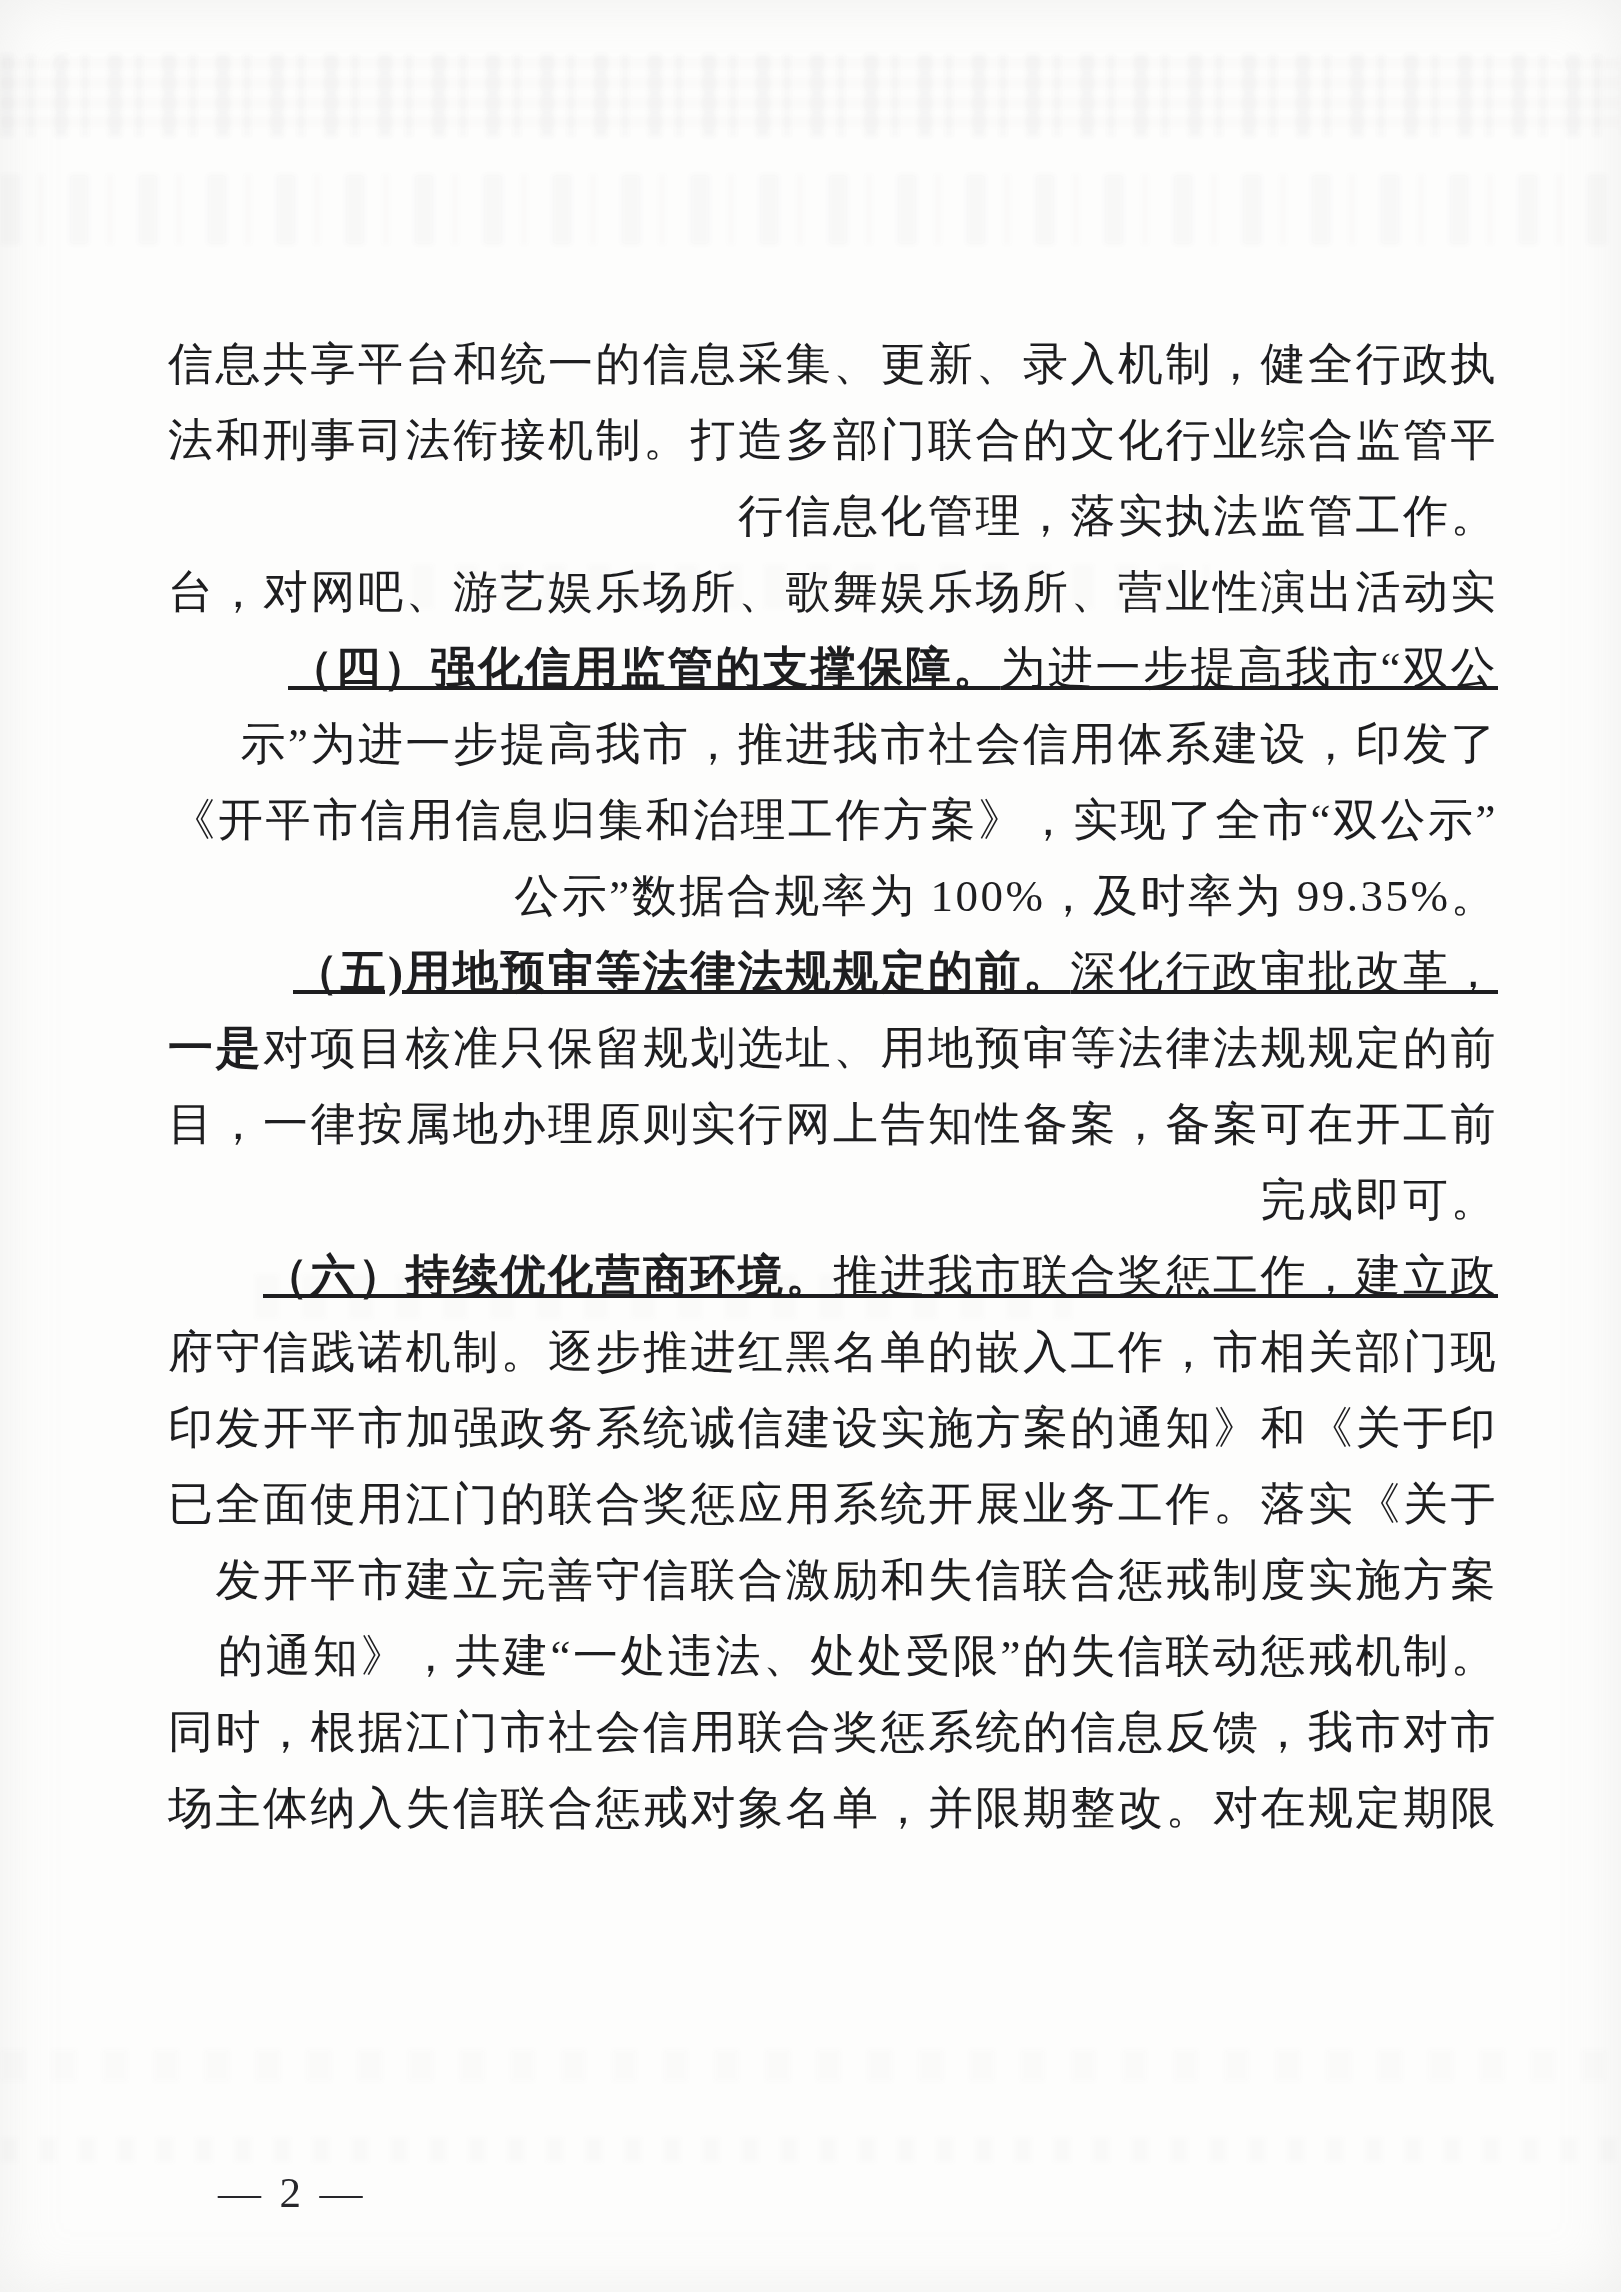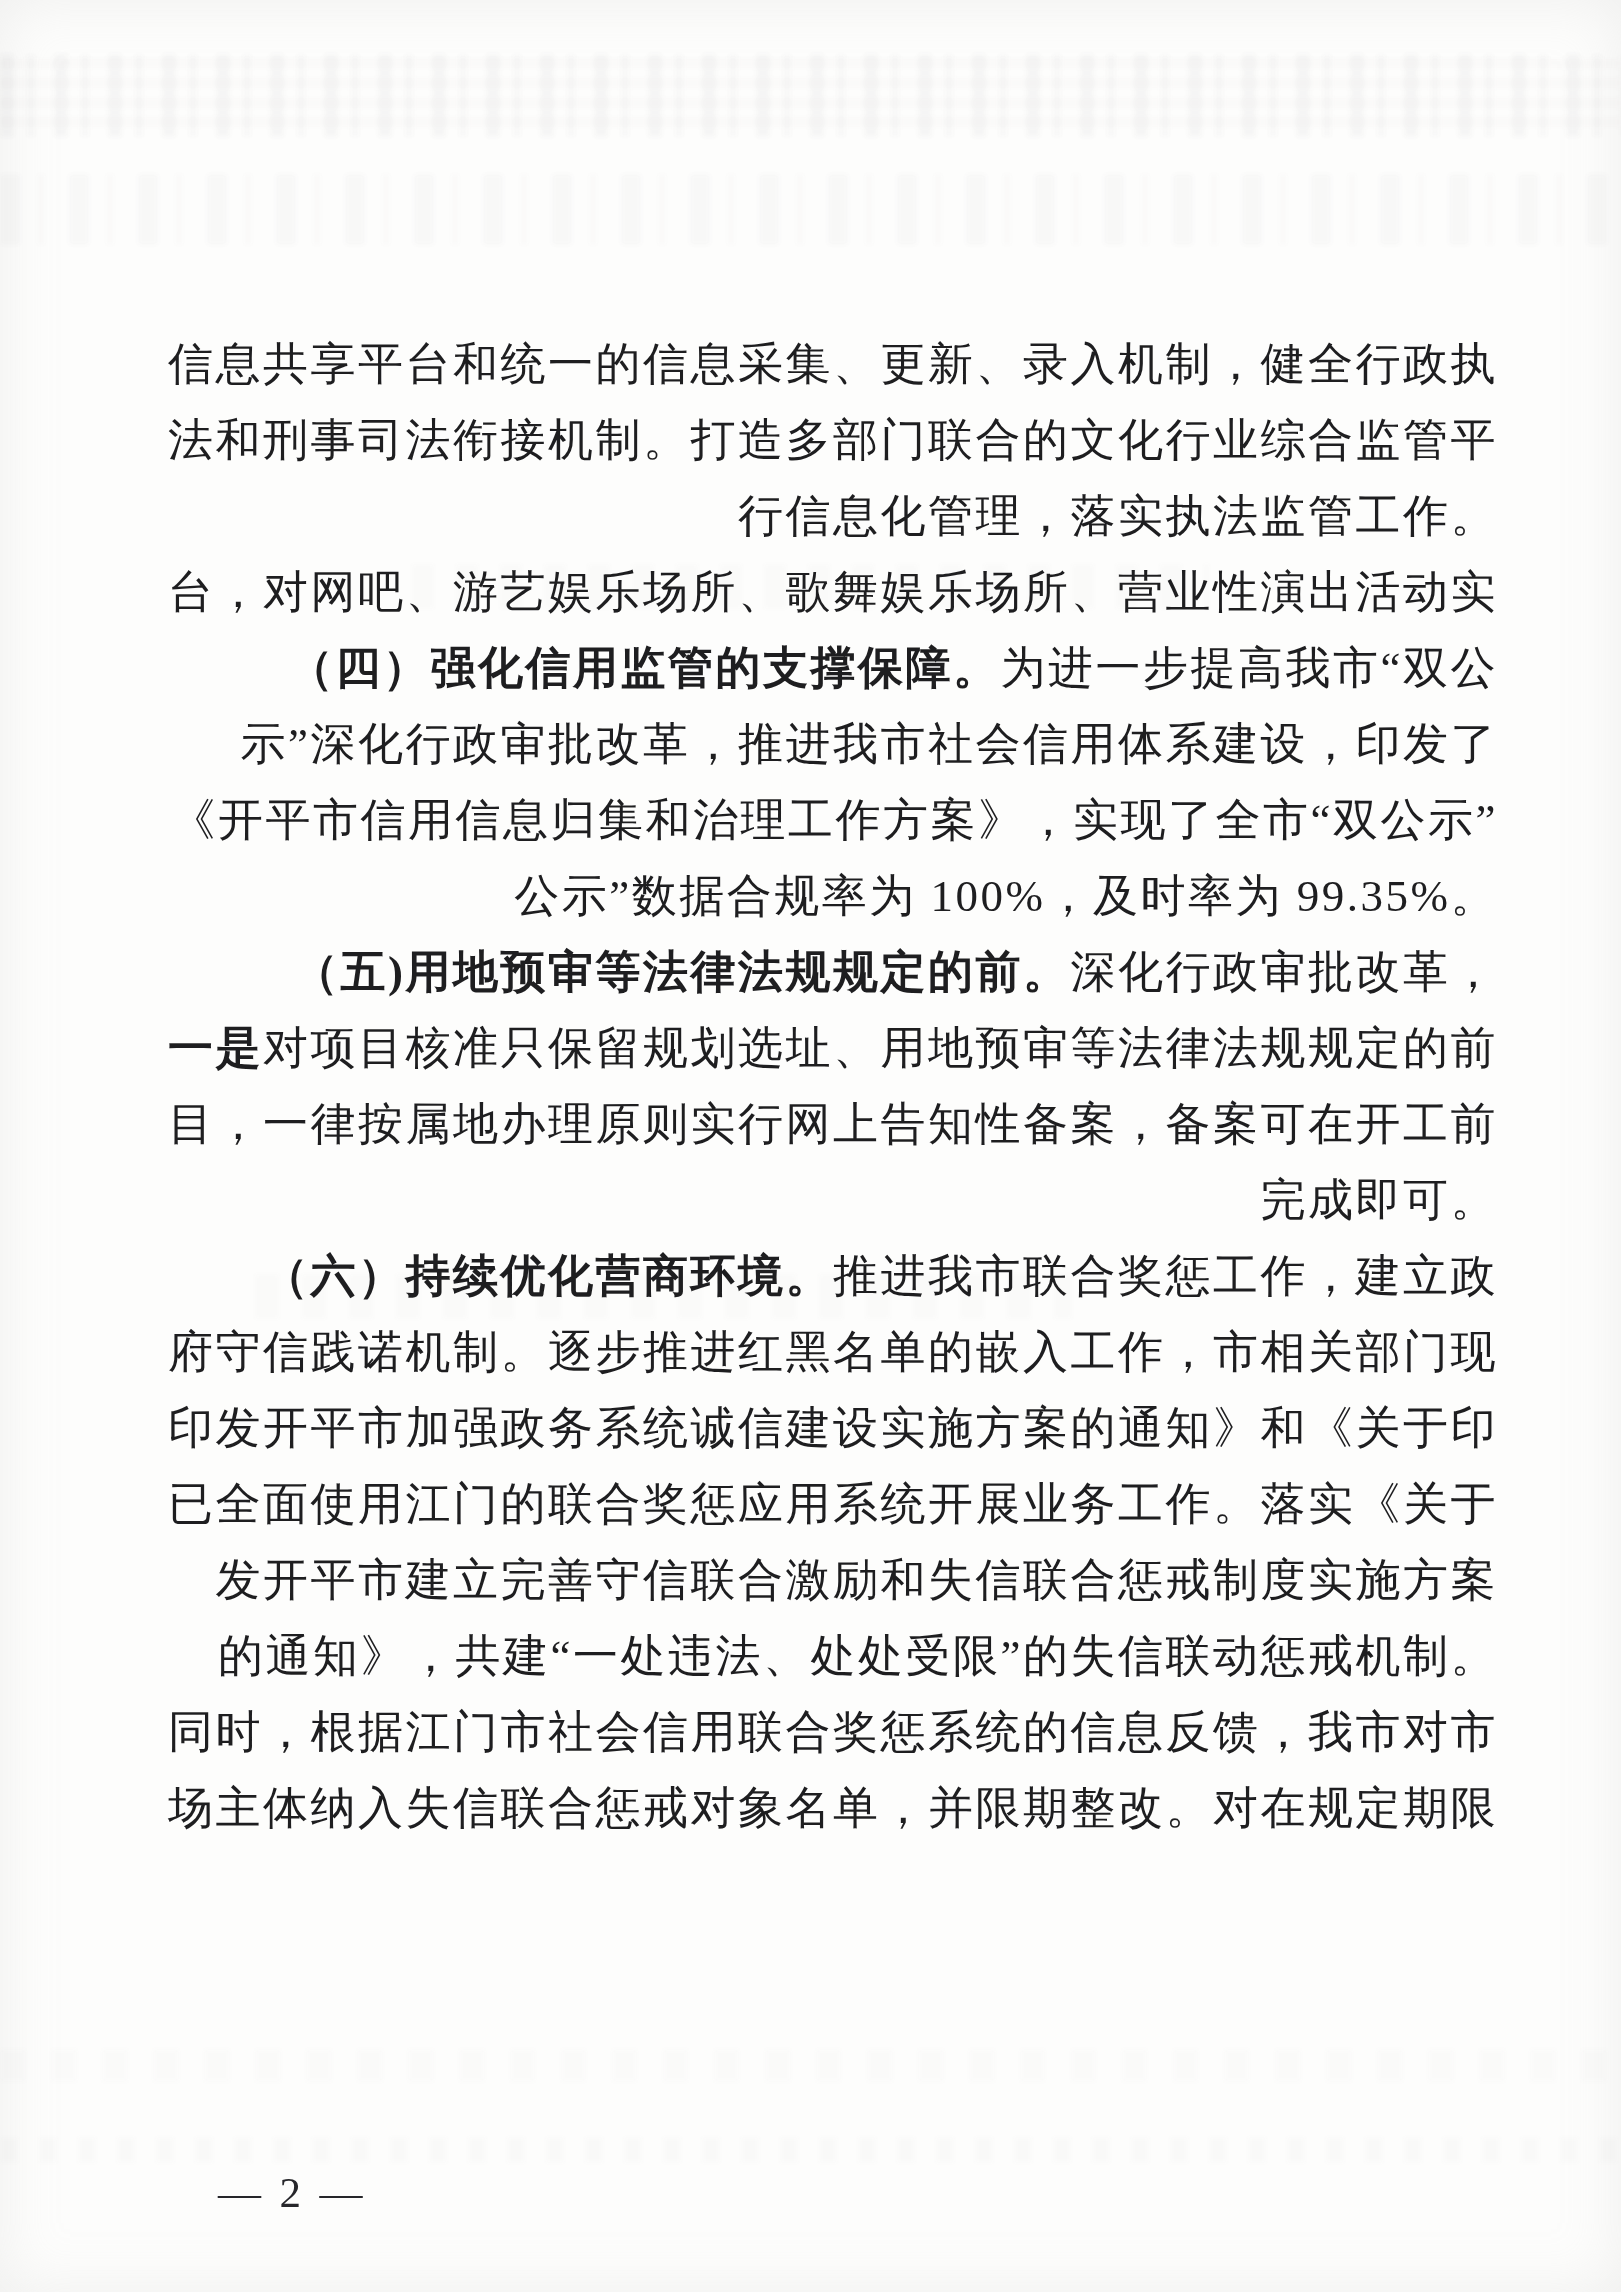--- a/index.html
+++ b/index.html
@@ -40,21 +40,21 @@
   .text-block {
     position:absolute; left:149px; top:326px; width:1349px;
     color:#1e1e20;
   }
   .line {
     height:76px; line-height:76px;
     font-size:45px; letter-spacing:2.5px;
     white-space:nowrap;
     text-align:right;
   }
-  .line.indent { padding-left:94px; }
+  .line.indent { padding-left:94px;text-decoration:underline; }
   .b { font-weight:700; }
   .page-number {
     position:absolute; left:218px; top:2168px;
     font-size:43px; letter-spacing:3.9px; color:#26262a;
   }
 </style>
 </head>
 <body>
 
 <div class="page">
@@ -64,21 +64,21 @@
   <div class="ghost g4"></div>
   <div class="ghost g5"></div>
   <div class="ghost g6"></div>
 
   <main class="text-block">
       <div class="line"><span>信息共享平台和统一的信息采集、更新、录入机制，健全行政执</span></div>
       <div class="line"><span>法和刑事司法衔接机制。打造多部门联合的文化行业综合监管平</span></div>
       <div class="line"><span>行信息化管理，落实执法监管工作。</span></div>
       <div class="line"><span>台，对网吧、游艺娱乐场所、歌舞娱乐场所、营业性演出活动实</span></div>
       <div class="line indent"><span class="b">（四）强化信用监管的支撑保障。</span><span>为进一步提高我市“双公</span></div>
-      <div class="line"><span>示”深化行政审批改革，推进我市社会信用体系建设，印发了</span></div>
+      <div class="line"><span>示”为进一步提高我市，推进我市社会信用体系建设，印发了</span></div>
       <div class="line"><span>《开平市信用信息归集和治理工作方案》，实现了全市“双公示”</span></div>
       <div class="line"><span>公示”数据合规率为 100%，及时率为 99.35%。</span></div>
       <div class="line indent"><span class="b">（五)用地预审等法律法规规定的前。</span><span>深化行政审批改革，</span></div>
       <div class="line"><span class="b">一是</span><span>对项目核准只保留规划选址、用地预审等法律法规规定的前</span></div>
       <div class="line"><span>目，一律按属地办理原则实行网上告知性备案，备案可在开工前</span></div>
       <div class="line"><span>完成即可。</span></div>
       <div class="line indent"><span class="b">（六）持续优化营商环境。</span><span>推进我市联合奖惩工作，建立政</span></div>
       <div class="line"><span>府守信践诺机制。逐步推进红黑名单的嵌入工作，市相关部门现</span></div>
       <div class="line"><span>印发开平市加强政务系统诚信建设实施方案的通知》和《关于印</span></div>
       <div class="line"><span>已全面使用江门的联合奖惩应用系统开展业务工作。落实《关于</span></div>

